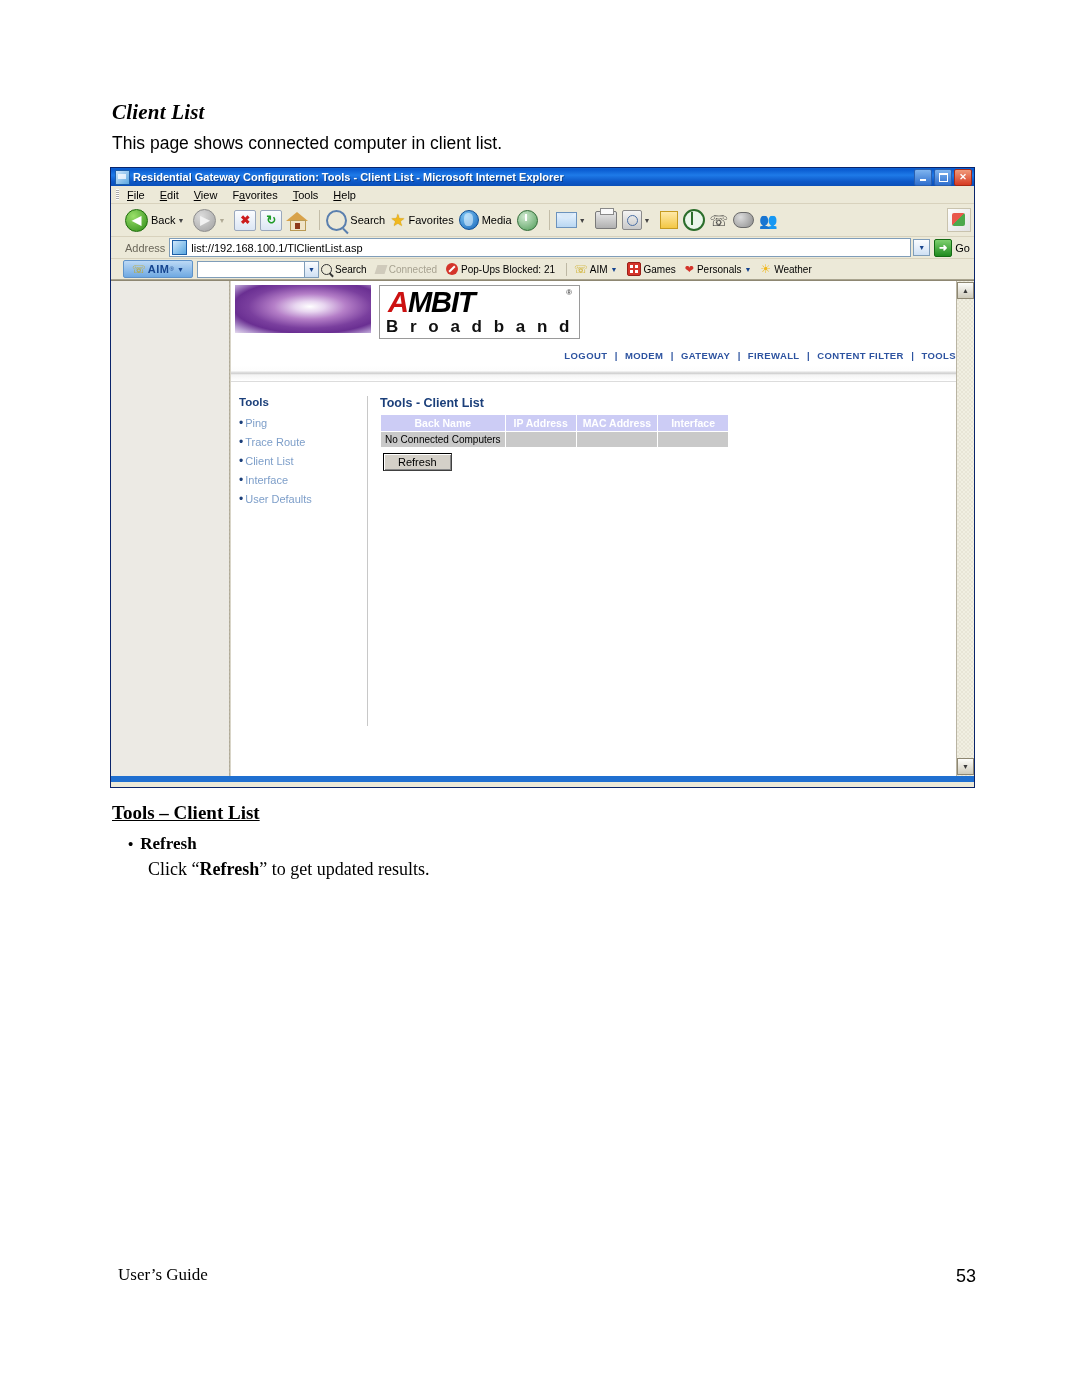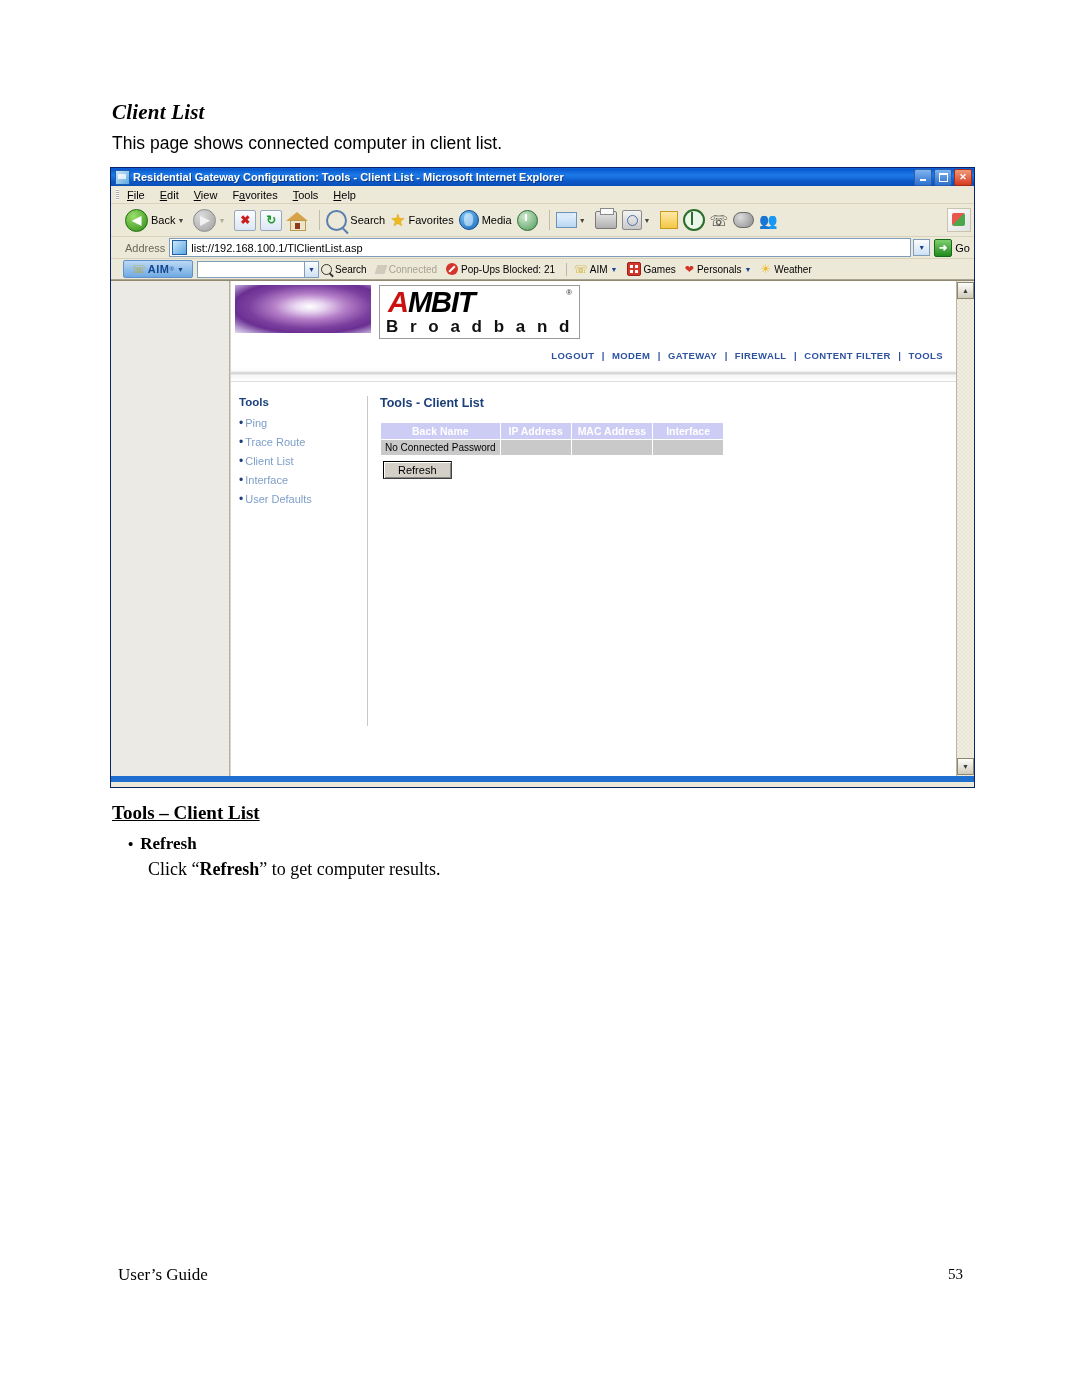--- a/index.html
+++ b/index.html
@@ -243,21 +243,21 @@
     letter-spacing:-1px;line-height:1;position:relative;padding-left:2px;
   }
   .ambit-word .red{color:#cc1111;}
   .ambit-reg{position:absolute;right:2px;top:1px;font-size:8px;color:#555;}
   .ambit-bb{
     font-family:"Liberation Sans", sans-serif;
     font-size:17px;font-weight:bold;color:#111;letter-spacing:3.5px;
     line-height:1.1;margin-top:1px;
   }
   .navrow{
-    text-align:right;padding:6px 13px 2px 0;background:#fff;
+    text-align:right;padding:6px 0 2px 0;background:#fff;
   }
   .navlink{
     font-family:"Liberation Sans", sans-serif;
     font-size:9.5px;font-weight:bold;color:#2d53a0;letter-spacing:.4px;
     text-decoration:none;
   }
   .navsep{color:#2d53a0;font-size:9.5px;margin:0 3px;font-weight:bold;}
   .swoosh{
     height:16px;
     background:linear-gradient(to bottom,#ffffff 0%,#fdfdfd 35%,#cfcfcf 52%,#f4f4f4 62%,#ffffff 100%);
@@ -273,21 +273,21 @@
     font-size:11.5px;font-weight:bold;color:#1b3f7a;margin-bottom:9px;
   }
   .side-link{
     font-family:"Liberation Sans", sans-serif;
     font-size:11px;color:#7d9ec9;margin-bottom:7px;display:flex;align-items:center;
   }
   .side-bullet{color:#1b3f7a;font-size:12px;margin-right:2px;line-height:1;}
   .rp-main{flex:1;padding-left:12px;}
   .main-head{
     font-family:"Liberation Sans", sans-serif;
-    font-size:12.5px;font-weight:bold;color:#1b3f7a;margin-bottom:12px;
+    font-size:12.5px;font-weight:bold;color:#1b3f7a;margin-bottom:4px;
   }
   table.clients{border-collapse:collapse;border-spacing:0;}
   table.clients th{
     background:#ccccf5;color:#ffffff;
     font-family:"Liberation Sans", sans-serif;
     font-size:10.5px;font-weight:bold;
     padding:2px 6px;border:1px solid #ffffff;
     white-space:nowrap;text-align:center;
   }
   table.clients td{
@@ -332,23 +332,23 @@
   }
   .body-line b{font-weight:bold;}
 
   
   .footer-left{
     position:absolute;left:118px;top:1265px;
     font-family:"Liberation Serif", serif;
     font-size:17px;color:#000;
   }
   .footer-right{
-    position:absolute;right:117px;top:1266px;
-    font-family:Liberation Serif, serif;
-    font-size:15px;color:#000;
+    position:absolute;right:104px;top:1266px;
+    font-family:Liberation Sans, sans-serif;
+    font-size:18px;color:#000;
   }
 </style>
 </head>
 <body>
 
 <div class="doc-title">Client List</div>
 <div class="doc-sub">This page shows connected computer in client list.</div>
 
 <div class="browser">
 
@@ -569,21 +569,21 @@
             <thead>
               <tr>
                 <th>Back Name</th>
                 <th>IP Address</th>
                 <th>MAC Address</th>
                 <th>Interface</th>
               </tr>
             </thead>
             <tbody>
               <tr>
-                <td>No Connected Password</td>
+                <td>No Connected Computers</td>
                 <td class="empty"></td>
                 <td class="empty"></td>
                 <td class="empty"></td>
               </tr>
             </tbody>
           </table>
 
           <button class="refresh-btn">Refresh</button>
         </div>
       </div>
@@ -596,16 +596,16 @@
   </div>
 
   <div class="blue-bottom"></div>
 </div>
 
 <div class="sec-title">Tools – Client List</div>
 <div class="bullet-line">
   <span class="dot">•</span>
   <span>Refresh</span>
 </div>
-<div class="body-line"><span>Click “</span><b>Refresh</b><span>” to get computer results.</span></div>
+<div class="body-line"><span>Click “</span><b>Refresh</b><span>” to get updated results.</span></div>
 
 <div class="footer-left">User’s Guide</div>
 <div class="footer-right">53</div>
 
 </body></html>

